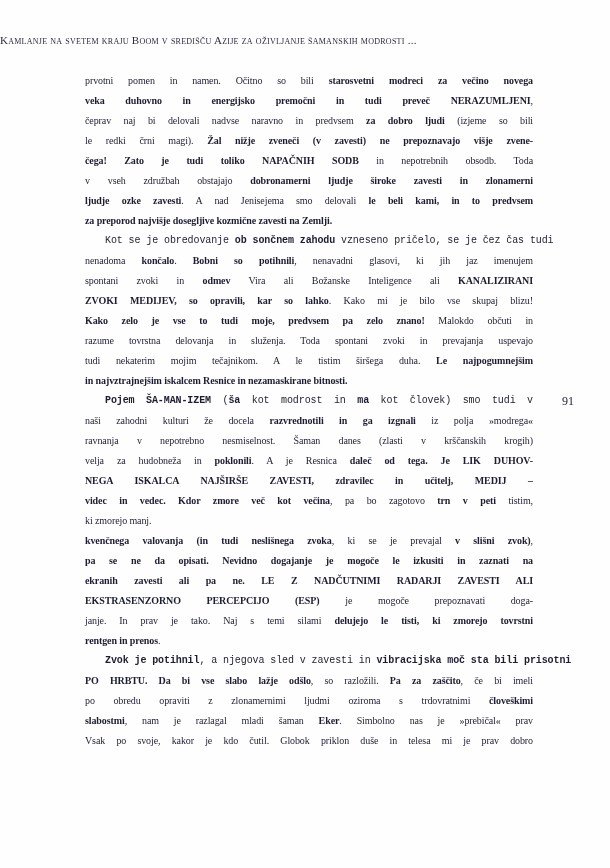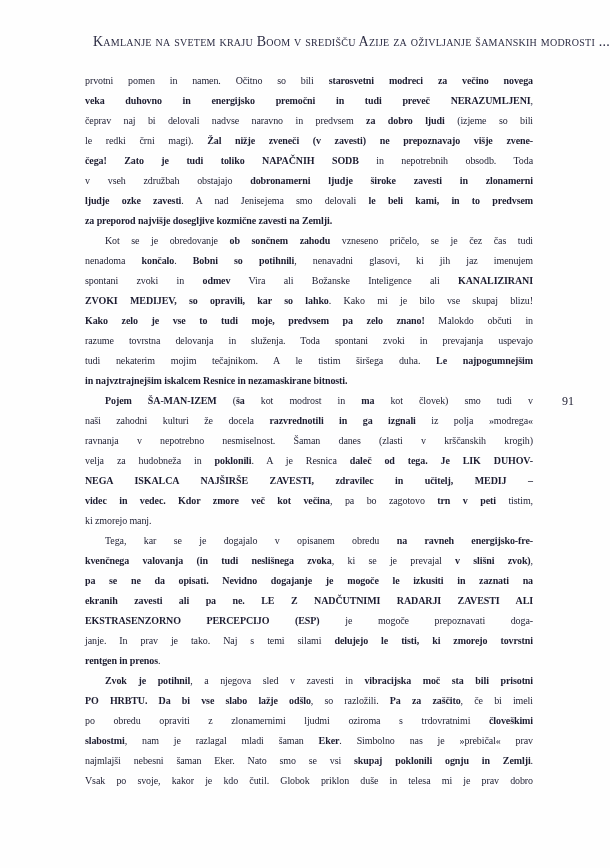--- a/index.html
+++ b/index.html
@@ -15,23 +15,23 @@
     margin: 0 auto;
     overflow: hidden;
     font-family: "Liberation Serif", serif;
     color: #1d1d31;
   }
   .running-header {
     position: absolute;
     top: 34px;
     left: 0;
     width: 610px;
-    text-align: right;
+    text-align: left;
     font-variant: small-caps;
-    font-size: 14px;
+    font-size: 11px;
     letter-spacing: 0.25px;
     color: #2b2b42;
     white-space: nowrap;
   }
   .text-block {
     position: absolute;
     left: 85px;
     top: 71px;
     width: 448px;
   }
@@ -47,20 +47,21 @@
     white-space: nowrap;
     text-align: left;
   }
   .line.just {
     text-align: justify;
     text-align-last: justify;
     text-justify: inter-word;
   }
   .line.indent {
     text-indent: 20px;
+    font-family: Liberation Mono, monospace;
   }
   .b {
     font-weight: bold;
   }
   .page-number {
     position: absolute;
     left: 562px;
     top: 391px;
     font-size: 12px;
     line-height: 20px;
@@ -99,30 +100,28 @@
       <div class="para">
         <div class="line just indent"><span class="b">Pojem ŠA-MAN-IZEM</span><span> (</span><span class="b">ša</span><span> kot modrost in </span><span class="b">ma</span><span> kot človek) smo tudi v</span></div>
         <div class="line just"><span>naši zahodni kulturi že docela </span><span class="b">razvrednotili in ga izgnali</span><span> iz polja »modrega«</span></div>
         <div class="line just"><span>ravnanja v nepotrebno nesmiselnost. Šaman danes (zlasti v krščanskih krogih)</span></div>
         <div class="line just"><span>velja za hudobneža in </span><span class="b">poklonili</span><span>. A je Resnica </span><span class="b">daleč od tega. Je LIK DUHOV-</span></div>
         <div class="line just"><span class="b">NEGA ISKALCA NAJŠIRŠE ZAVESTI, zdravilec in učitelj, MEDIJ –</span></div>
         <div class="line just"><span class="b">videc in vedec. Kdor zmore več kot večina</span><span>, pa bo zagotovo </span><span class="b">trn v peti</span><span> tistim,</span></div>
         <div class="line"><span>ki zmorejo manj.</span></div>
       </div>
       <div class="para">
-        <div class="line just indent"><span>Tega, kar se je dogajalo v opisanem obredu </span><span class="b">na ravneh energijsko-fre-</span></div>
         <div class="line just"><span class="b">kvenčnega valovanja (in tudi neslišnega zvoka</span><span>, ki se je prevajal </span><span class="b">v slišni zvok)</span><span>,</span></div>
         <div class="line just"><span class="b">pa se ne da opisati. Nevidno dogajanje je mogoče le izkusiti in zaznati na</span></div>
         <div class="line just"><span class="b">ekranih zavesti ali pa ne. LE Z NADČUTNIMI RADARJI ZAVESTI ALI</span></div>
         <div class="line just"><span class="b">EKSTRASENZORNO PERCEPCIJO (ESP)</span><span> je mogoče prepoznavati doga-</span></div>
         <div class="line just"><span>janje. In prav je tako. Naj s temi silami </span><span class="b">delujejo le tisti, ki zmorejo tovrstni</span></div>
         <div class="line"><span class="b">rentgen in prenos</span><span>.</span></div>
       </div>
       <div class="para">
         <div class="line just indent"><span class="b">Zvok je potihnil</span><span>, a njegova sled v zavesti in </span><span class="b">vibracijska moč sta bili prisotni</span></div>
         <div class="line just"><span class="b">PO HRBTU. Da bi vse slabo lažje odšlo</span><span>, so razložili. </span><span class="b">Pa za zaščito</span><span>, če bi imeli</span></div>
         <div class="line just"><span>po obredu opraviti z zlonamernimi ljudmi oziroma s trdovratnimi </span><span class="b">človeškimi</span></div>
         <div class="line just"><span class="b">slabostmi</span><span>, nam je razlagal mladi šaman </span><span class="b">Eker</span><span>. Simbolno nas je »prebičal« prav</span></div>
-        <div class="line just"><span>najmlajši nebesni šaman Eker. Nato smo se vsi </span><span class="b">skupaj poklonili ognju in Zemlji</span><span>.</span></div>
         <div class="line just"><span>Vsak po svoje, kakor je kdo čutil. Globok priklon duše in telesa mi je prav dobro</span></div>
       </div>
     </div>
 </div>
 
 </body></html>

